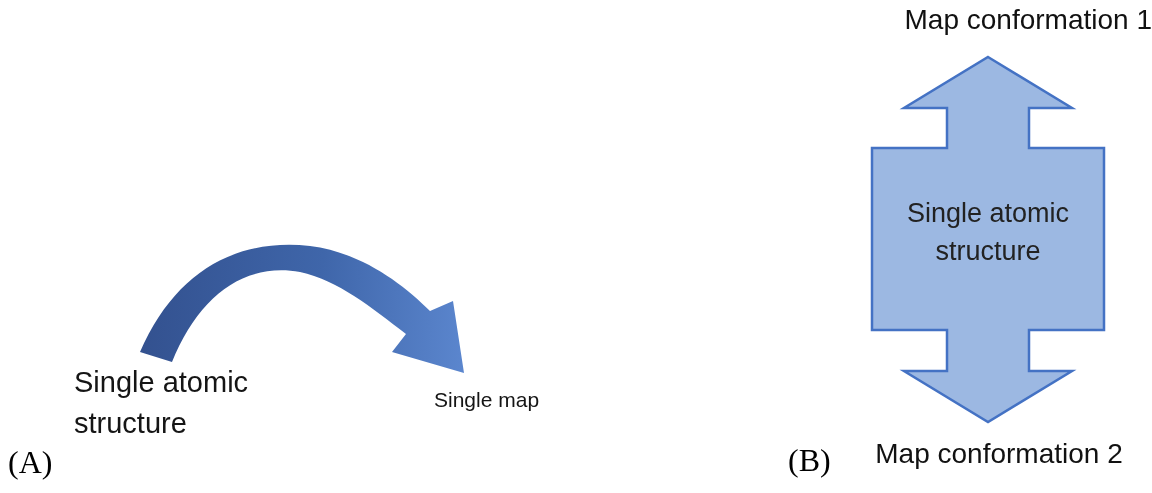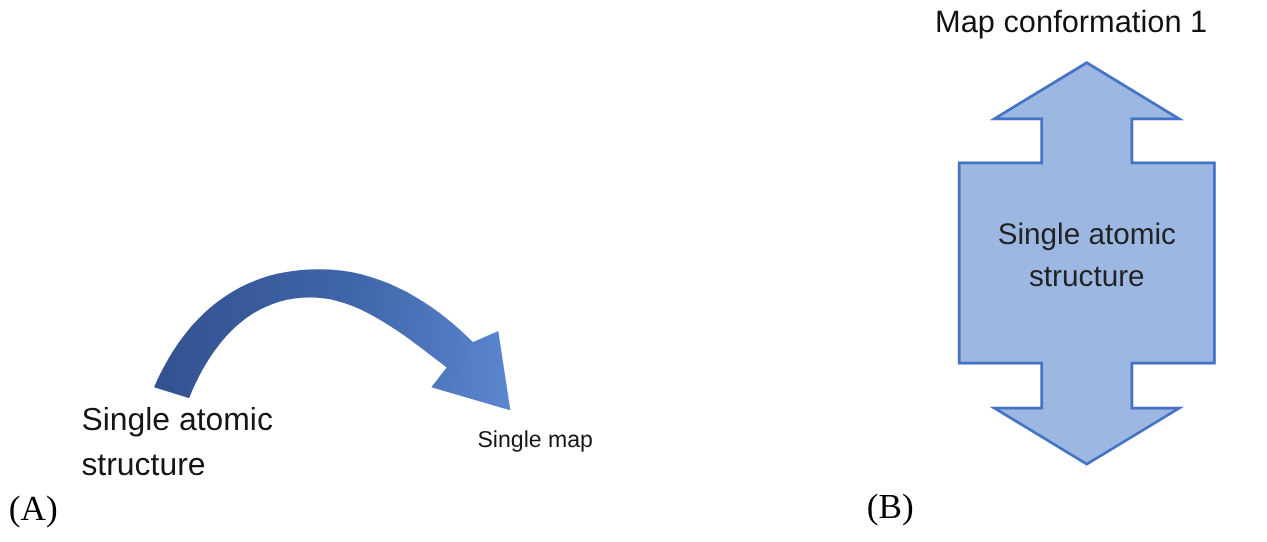--- a/index.html
+++ b/index.html
@@ -39,21 +39,21 @@
   .a-target {
     left: 434px;
     top: 388px;
     font-size: 21px;
     color: #151515;
   }
   .b-top {
     left: 850px;
     top: 4px;
     width: 302px;
-    text-align: left;
+    text-align: right;
     font-size: 28px;
     color: #111111;
   }
   .b-bottom {
     left: 846px;
     top: 438px;
     width: 306px;
     text-align: center;
     font-size: 28px;
     color: #111111;
@@ -111,16 +111,17 @@
 
   <div class="txt serif panel-label label-a">(A)</div>
 
   <div class="txt sans b-top">Map conformation 1</div>
 
   <div class="txt sans b-center">
     <span>Single atomic</span><br>
     <span>structure</span>
   </div>
 
+  <div class="txt sans b-bottom">Map conformation 2</div>
 
   <div class="txt serif panel-label label-b">(B)</div>
 
 </div>
 
 </body></html>

